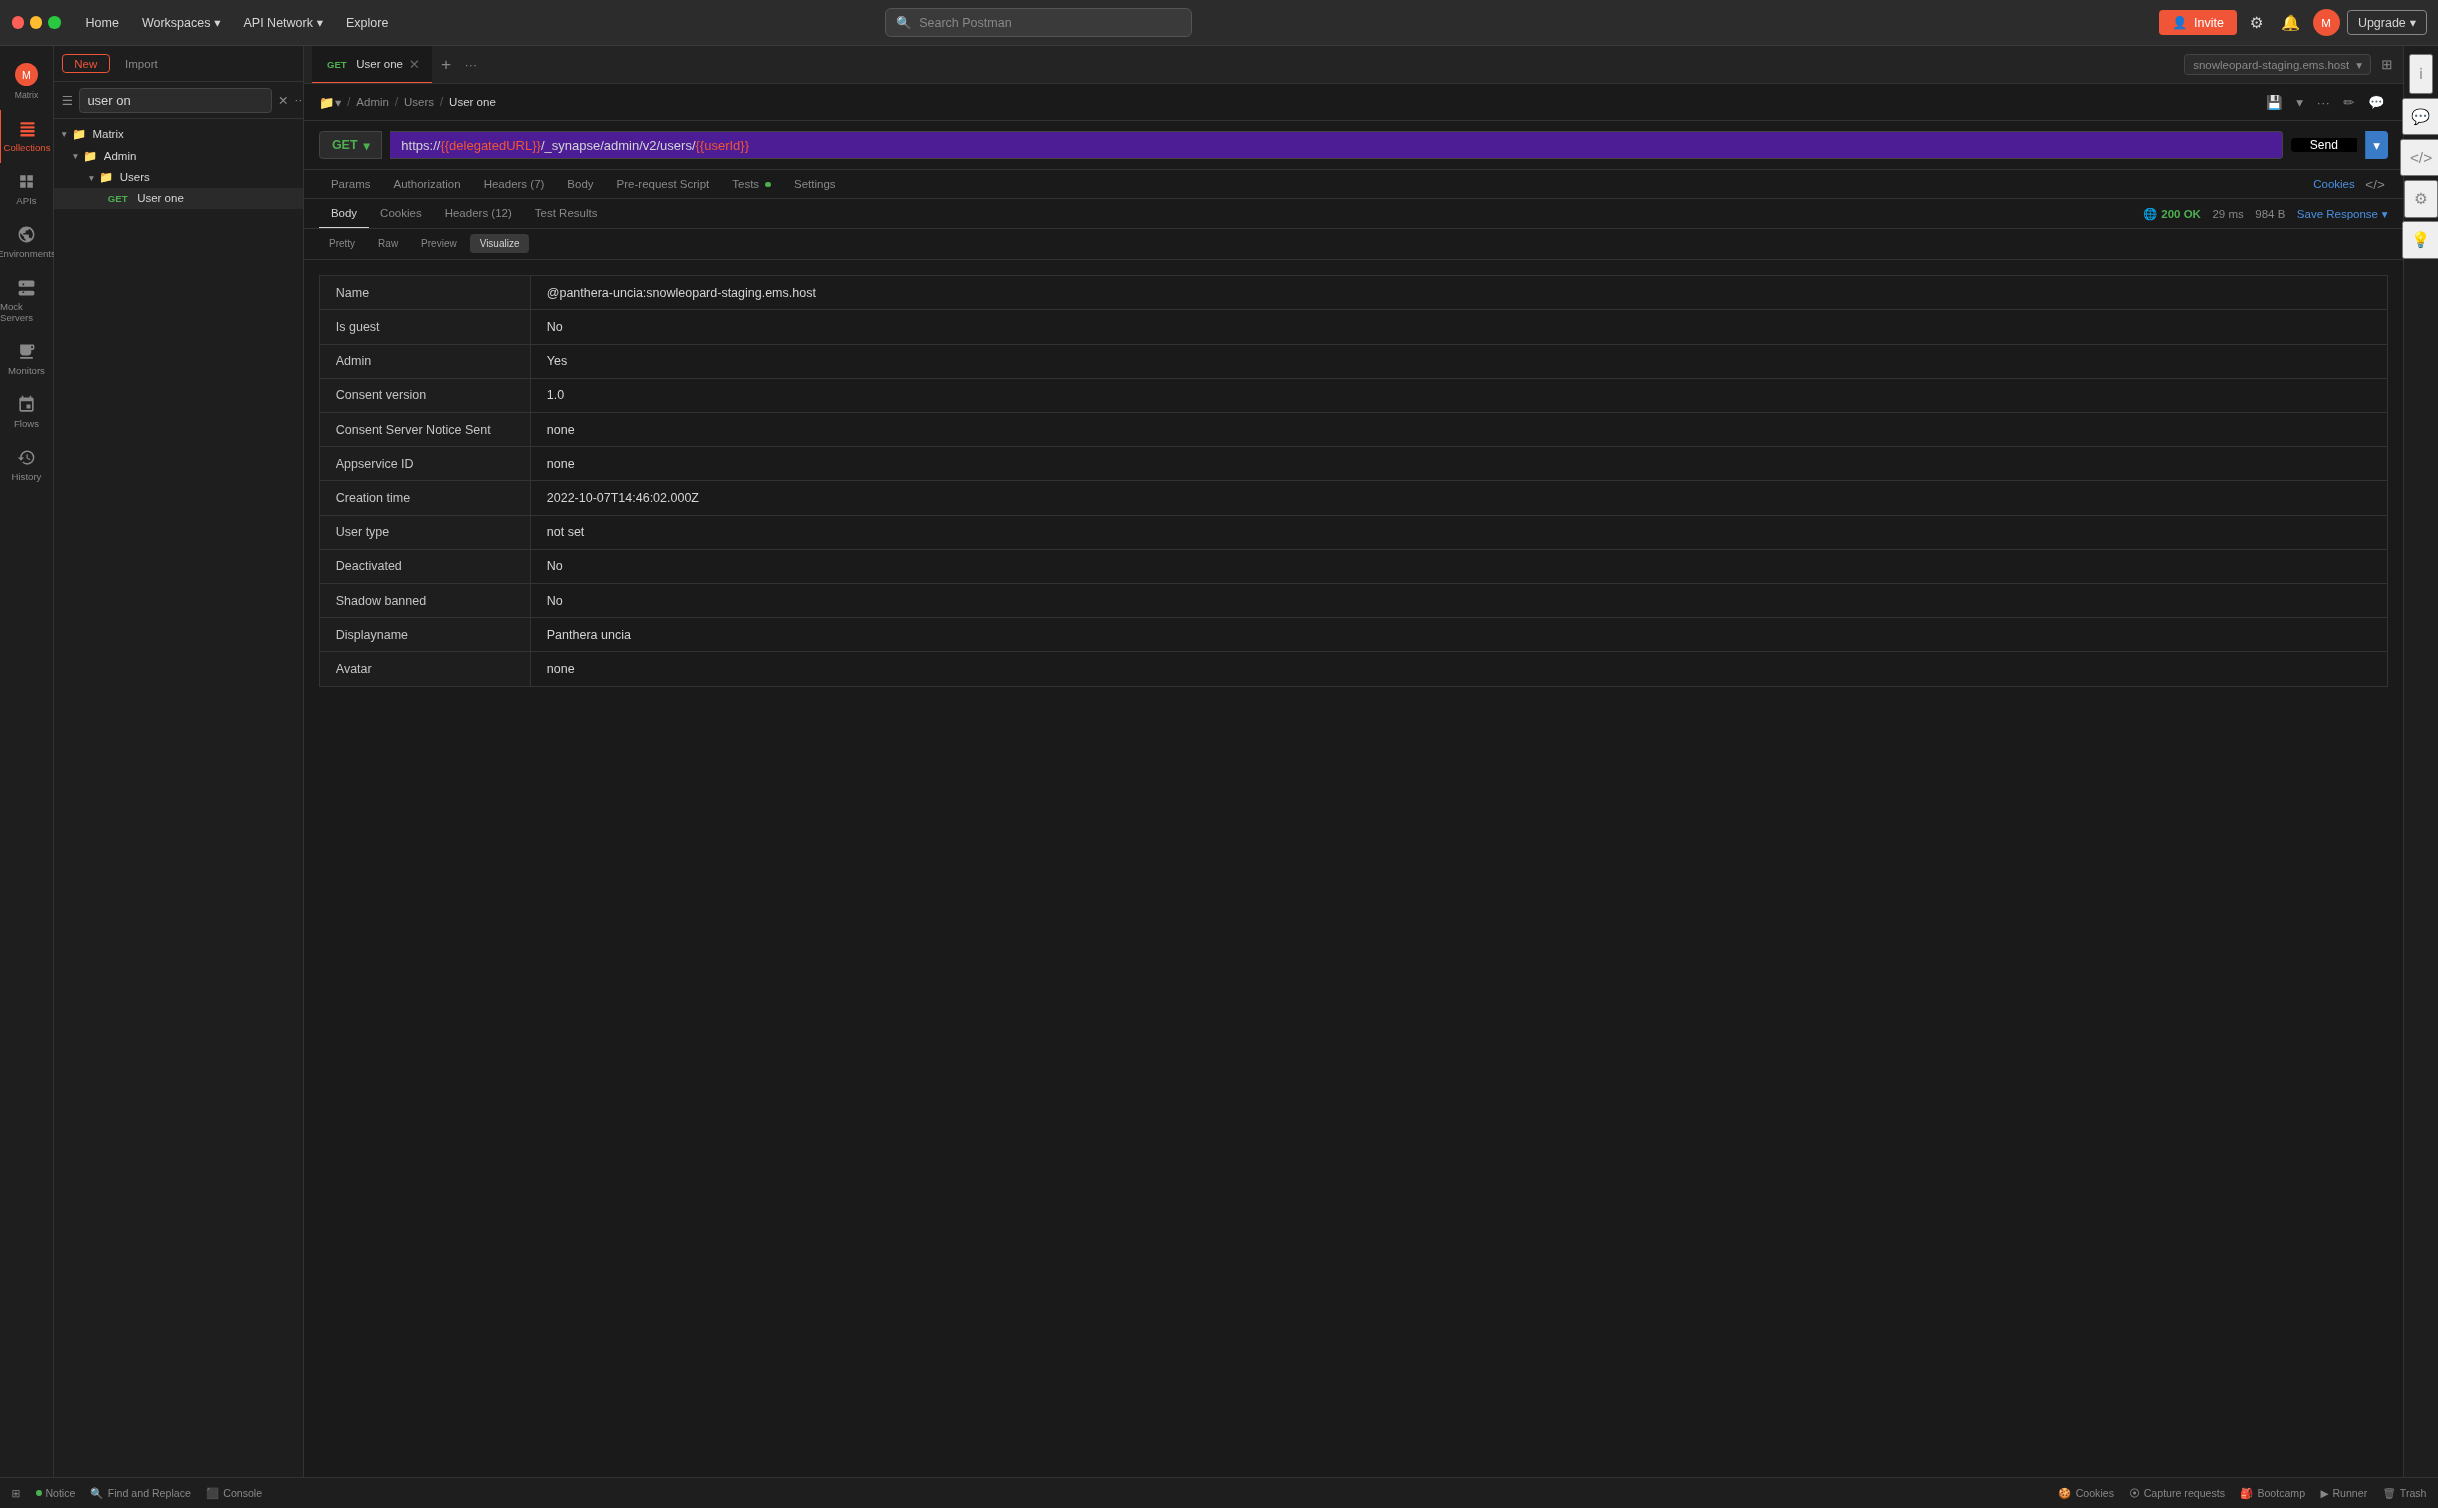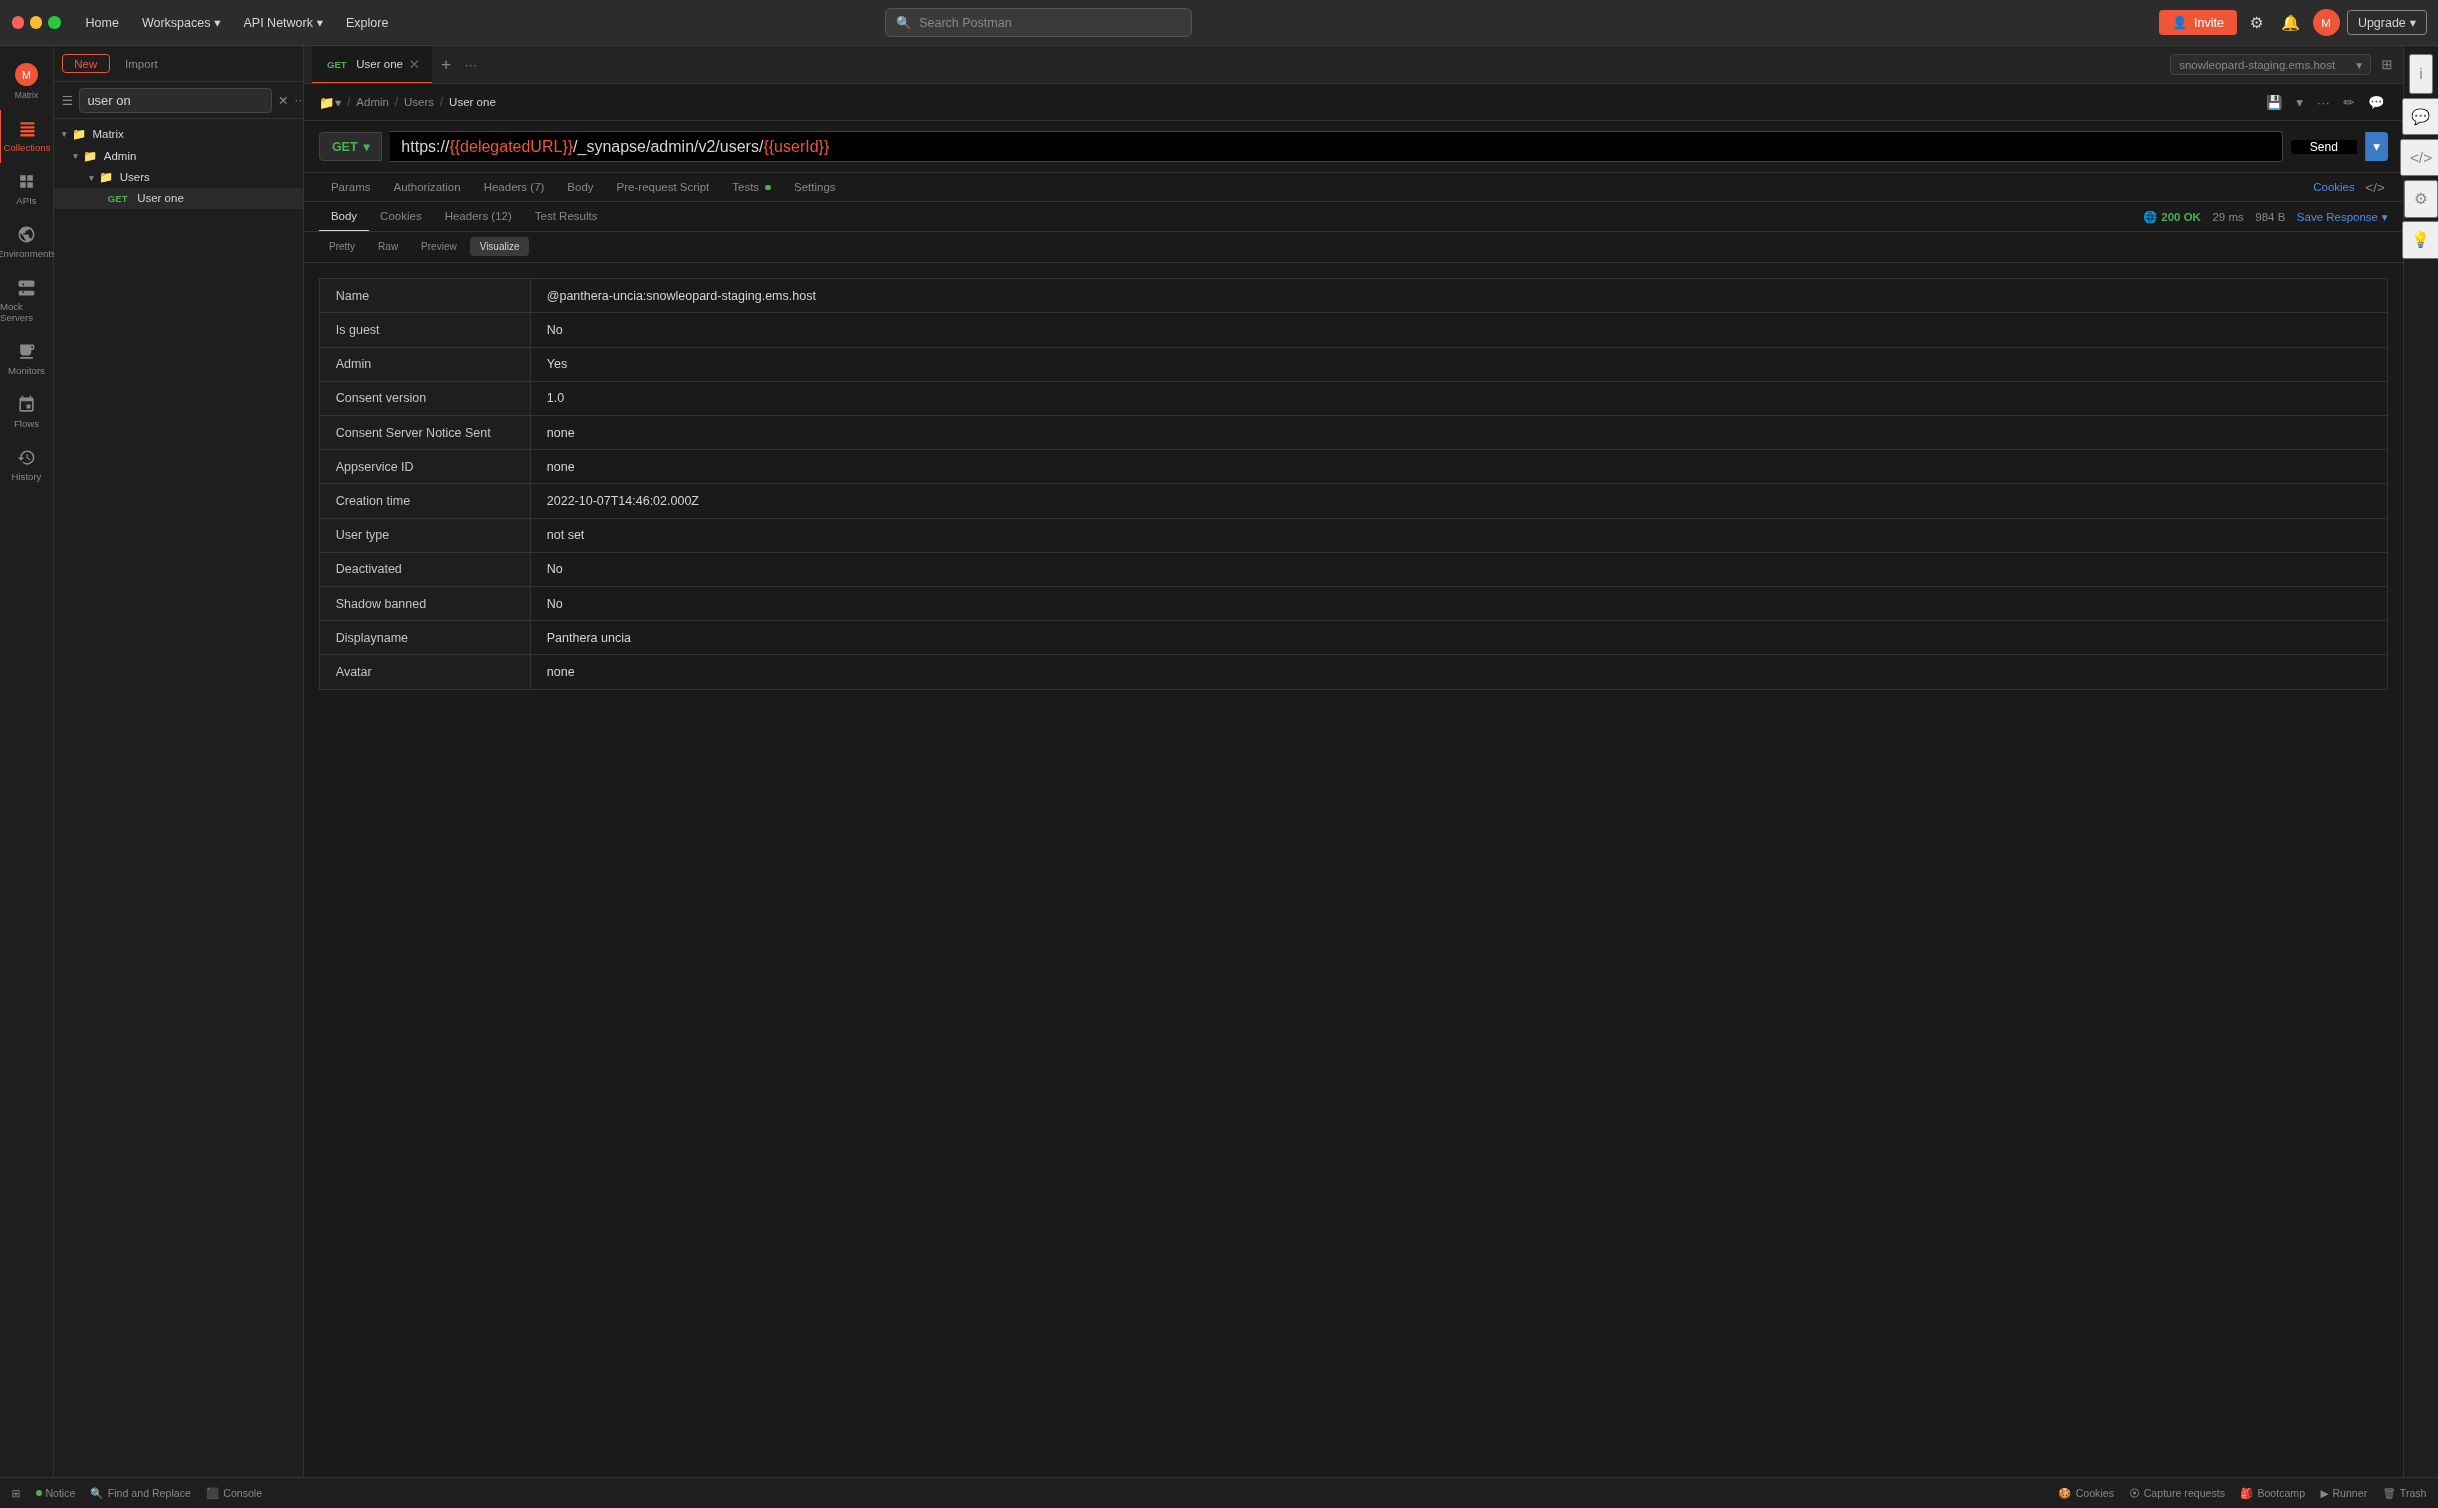--- a/index.html
+++ b/index.html
@@ -50,34 +50,34 @@
     .content-area { flex: 1; display: flex; flex-direction: column; background: #1a1a1a; overflow: hidden; }
 
     
     .tab-bar { display: flex; align-items: center; background: #242424; border-bottom: 1px solid #333; height: 38px; padding: 0 7.7px; gap: 3.8px; }
     .tab { display: flex; align-items: center; padding: 0 11.5px; height: 37px; gap: 5.8px; cursor: pointer; color: #888; font-size: 11.5px; border-bottom: 1.9px solid transparent; }
     .tab.active { color: #d4d4d4; border-bottom: 1.9px solid #f05538; background: #1a1a1a; }
     .tab-close { font-size: 13.4px; color: #666; }
     .tab-add { color: #888; font-size: 17.3px; cursor: pointer; padding: 0 5.8px; }
     .tab-more { color: #888; cursor: pointer; margin-left: 3.8px; }
     .tab-right { margin-left: auto; display: flex; align-items: center; gap: 7.7px; color: #888; font-size: 11.5px; }
-    .host-selector { display: flex; align-items: center; gap: 21px; background: #2c2c2c; border: 1px solid #444; border-radius: 3.8px; padding: 2.9px 7.7px; cursor: pointer; }
+    .host-selector { display: flex; align-items: center; gap: 7px; background: #2c2c2c; border: 1px solid #444; border-radius: 3.8px; padding: 2.9px 7.7px; cursor: pointer; }
 
     
     .breadcrumb-row { display: flex; align-items: center; padding: 7.7px 15.4px; gap: 5.8px; border-bottom: 1px solid #333; }
     .breadcrumb-item { color: #888; font-size: 11.5px; cursor: pointer; }
     .breadcrumb-sep { color: #555; }
     .breadcrumb-current { color: #d4d4d4; font-size: 11.5px; font-weight: 500; }
     .breadcrumb-icons { margin-left: auto; display: flex; gap: 7.7px; align-items: center; }
     .icon-btn-sm { background: none; border: none; color: #888; cursor: pointer; font-size: 13.4px; padding: 2.9px; }
 
     
     .request-row { display: flex; align-items: center; padding: 9.6px 15.4px; gap: 7.7px; border-bottom: 1px solid #333; }
     .method-selector { display: flex; align-items: center; gap: 5.8px; background: #2c2c2c; border: 1px solid #444; border-radius: 3.8px 0 0 3.8px; padding: 5.8px 11.5px; cursor: pointer; color: #4caf50; font-size: 12.5px; font-weight: bold; }
-    .url-input { flex: 1; background: #000000; border: 1px solid #444; border-left: none; border-radius: 0 3.8px 3.8px 0; color: #d4d4d4; padding: 5.8px 11.5px; font-size: 16px; }
+    .url-input { flex: 1; background: #4c1d95; border: 1px solid #444; border-left: none; border-radius: 0 3.8px 3.8px 0; color: #d4d4d4; padding: 5.8px 11.5px; font-size: 13px; }
     .send-btn { background: #000000; color: white; border: none; border-radius: 3.8px 0 0 3.8px; padding: 0 19px; font-size: 12px; cursor: pointer; font-weight: 500; }
     .send-chevron { background: #3a7bc8; color: white; border: none; border-radius: 0 3.8px 3.8px 0; padding: 6.7px 7.7px; cursor: pointer; border-left: 1px solid #2a6bb0; }
 
     
     .req-tabs { display: flex; align-items: center; padding: 0 15.4px; border-bottom: 1px solid #333; gap: 0; }
     .req-tab { padding: 7.7px 11.5px; cursor: pointer; color: #888; font-size: 11.5px; border-bottom: 1.9px solid transparent; }
     .req-tab-right { margin-left: auto; color: #4a90e2; font-size: 11.5px; cursor: pointer; }
     .dot-badge { display: inline-block; width: 5.8px; height: 5.8px; border-radius: 50%; background: #4caf50; margin-left: 2.9px; vertical-align: middle; }
 
     

